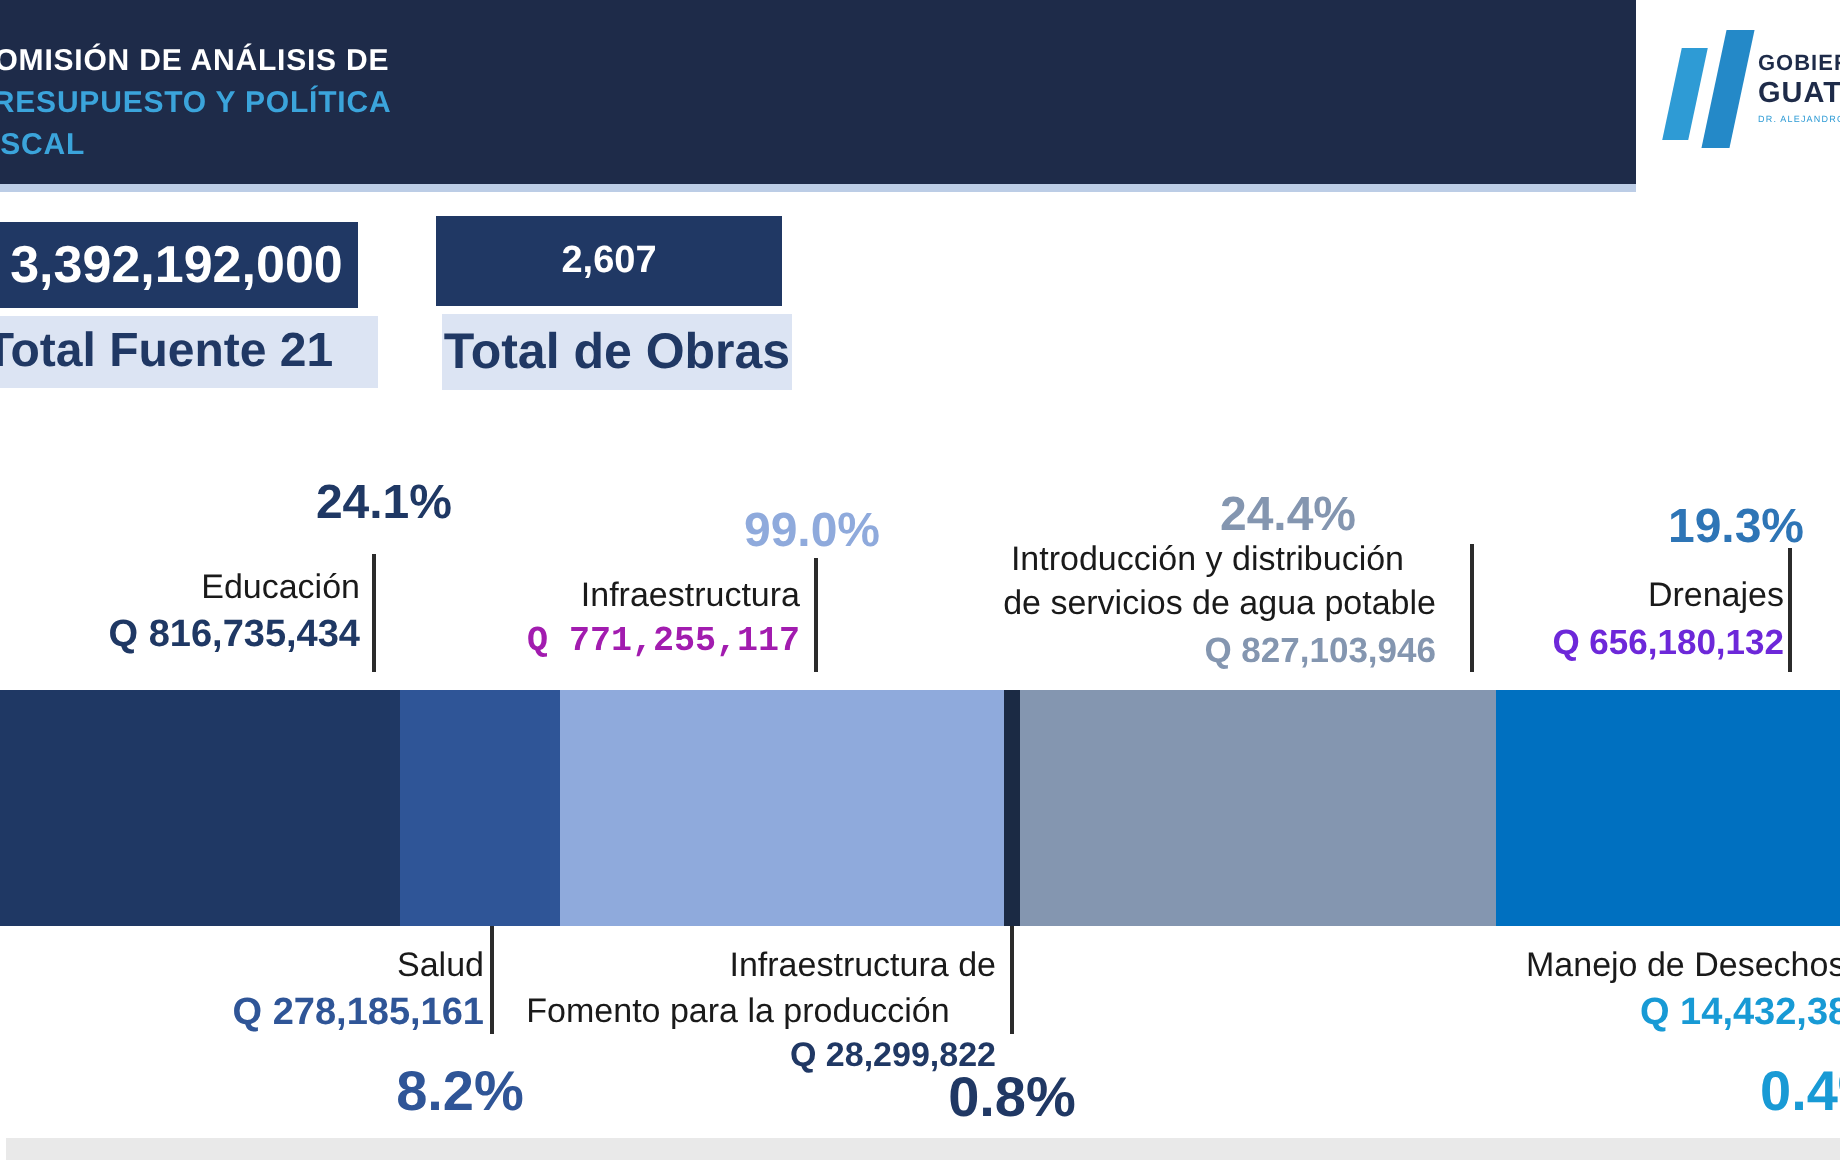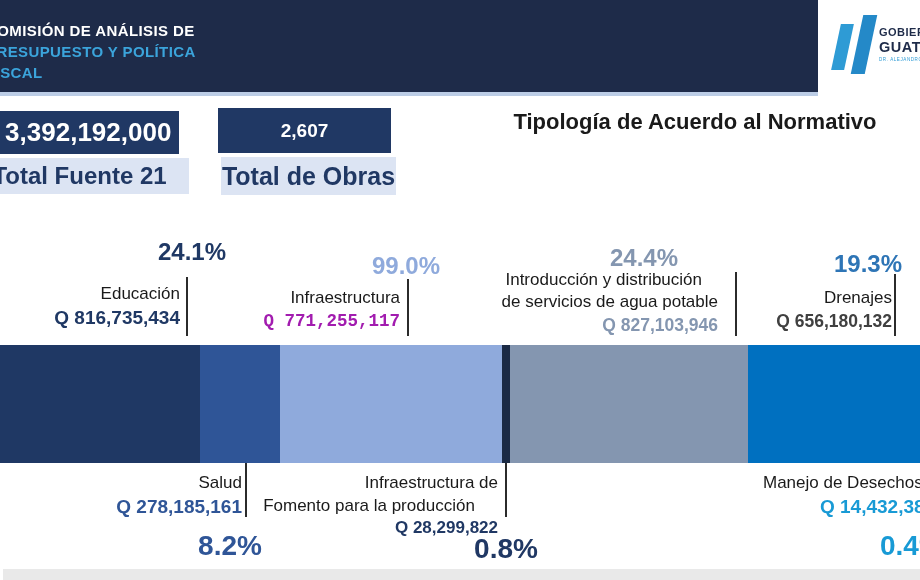--- a/index.html
+++ b/index.html
@@ -108,42 +108,41 @@
   <div class="logo-t2">GUATEMALA</div>
   <div class="logo-t3">DR. ALEJANDRO</div>
 </div>
 
 <div class="abs stat-box stat1-box">Q 3,392,192,000</div>
 <div class="abs stat-strip stat1-strip">Total Fuente 21</div>
 <div class="abs stat-box stat2-box">2,607</div>
 <div class="abs stat-strip stat2-strip">Total de Obras</div>
 
 <div class="abs chart-title">
-  <div>Tipología de Acuerdo al Normativo</div>
 </div>
 
 <div class="abs pct edu-pct" style="color: rgb(31, 56, 100);">24.1%</div>
 <div class="abs seg-name edu-name">Educación</div>
 <div class="abs seg-amount edu-amount" style="color: rgb(31, 56, 100);">Q 816,735,434</div>
 <div class="abs v-line edu-line"></div>
 
 <div class="abs pct inf-pct" style="color: rgb(143, 170, 220);">99.0%</div>
 <div class="abs seg-name inf-name">Infraestructura</div>
 <div class="abs seg-amount inf-amount" style="color: #a21caf; font-family: Liberation Mono, monospace;">Q 771,255,117</div>
 <div class="abs v-line inf-line"></div>
 
 <div class="abs pct agua-pct" style="color: rgb(132, 150, 176);">24.4%</div>
 <div class="abs seg-name agua-name1">Introducción y distribución</div>
 <div class="abs seg-name agua-name2">de servicios de agua potable</div>
 <div class="abs seg-amount agua-amount" style="color: rgb(132, 150, 176);">Q 827,103,946</div>
 <div class="abs v-line agua-line"></div>
 
 <div class="abs pct dre-pct" style="color: rgb(46, 117, 182);">19.3%</div>
 <div class="abs seg-name dre-name">Drenajes</div>
-<div class="abs seg-amount dre-amount" style="color: #404040;">Q 656,180,132</div>
+<div class="abs seg-amount dre-amount" style="color: #6d28d9;">Q 656,180,132</div>
 <div class="abs v-line dre-line"></div>
 
 <div class="abs bar">
     <div class="bar-seg" style="width: 24.1%; background: rgb(31, 56, 100);"></div>
     <div class="bar-seg" style="width: 8.2%; background: rgb(47, 85, 151);"></div>
     <div class="bar-seg" style="width: 22.7%; background: rgb(143, 170, 220);"></div>
     <div class="bar-seg" style="width: 0.8%; background: rgb(27, 42, 68);"></div>
     <div class="bar-seg" style="width: 24.4%; background: rgb(132, 150, 176);"></div>
     <div class="bar-seg" style="width: 19.3%; background: rgb(0, 112, 192);"></div>
   </div>

